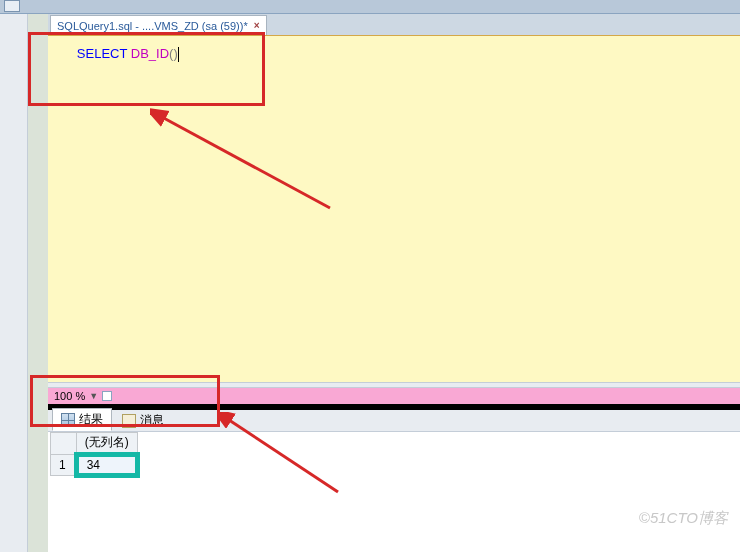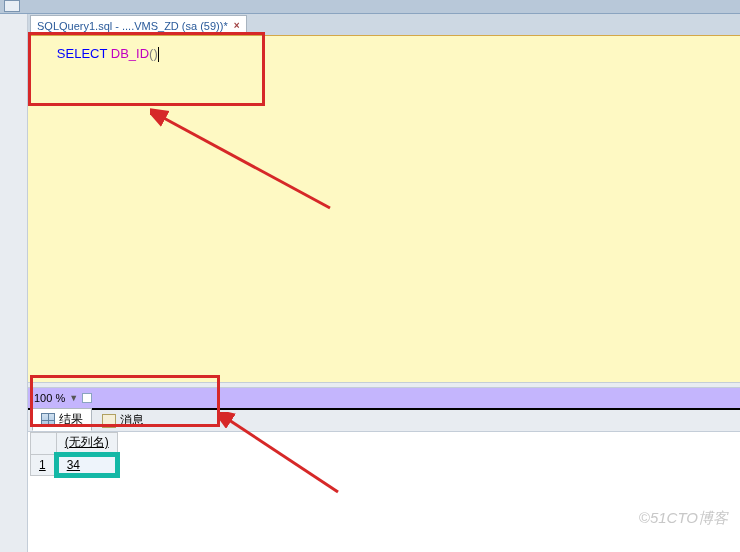--- a/index.html
+++ b/index.html
@@ -5,52 +5,52 @@
     * { margin: 0; padding: 0; box-sizing: border-box; font-family: "Microsoft YaHei", Tahoma, sans-serif; }
     body { width: 740px; height: 552px; background: #fff; position: relative; overflow: hidden; }
 
     .topbar { height: 14px; background: #b8c8d9; border-bottom: 1px solid #8aa4c0; display: flex; }
     .topbar span { width: 16px; height: 12px; margin-left: 4px; border: 1px solid #7a94b0; background: #e8eef5; font-size: 8px; text-align: center; line-height: 10px; color: #5a6f85; }
 
     .main-wrap { display: flex; height: 538px; background: #dbe3d8; }
 
     .left-rail { width: 28px; background: #e8ecf1; border-right: 1px solid #c4cdd8; }
 
-    .work-area { flex: 1; display: flex; flex-direction: column; }
+    .work-area { flex: 1; display: flex; flex-direction: column; padding-left: 20px; }
 
     .tabstrip { height: 22px; background: #cdd8e3; border-bottom: 1px solid #d4a848; display: flex; align-items: end; padding-left: 2px; }
     .tab { height: 20px; background: #fff; border: 1px solid #a8b4c0; border-bottom: none; padding: 0 6px; font-size: 11px; color: #2a5a9a; line-height: 20px; display: flex; align-items: center; gap: 6px; }
     .tab-close { color: #a04040; font-size: 10px; font-weight: bold; cursor: pointer; }
 
     .editor { flex: 1; background: #fef9c3; padding: 10px 8px 8px 18px; font-family: Consolas, monospace; font-size: 13px; position: relative; }
     .code-line { white-space: pre; }
     .kw-select { color: #0000ff; }
     .kw-func { color: #c000c0; }
     .kw-paren { color: #808080; }
     .cursor { display: inline-block; width: 1px; height: 15px; background: #000; vertical-align: middle; }
 
     .code-highlight { position: absolute; left: 28px; top: 32px; width: 237px; height: 74px; border: 3px solid #d62828; pointer-events: none; }
 
     .splitter { height: 6px; background: #e8ecf1; border-top: 1px solid #c4cdd8; border-bottom: 1px solid #c4cdd8; }
 
-    .status-row { height: 22px; background: #c4b5fd; display: flex; align-items: center; padding: 0 6px; font-size: 11px; border-bottom: 2px solid #000000; }
+    .status-row { height: 22px; background: #f9a8d4; display: flex; align-items: center; padding: 0 6px; font-size: 11px; border-bottom: 6px solid #000000; }
     .zoom-dd { margin-left: 4px; font-size: 9px; color: #555; }
     .mini-icon { width: 10px; height: 10px; border: 1px solid #8aa4c0; margin-left: 4px; background: #fff; }
 
     .result-tabs { height: 22px; background: #e8ecf1; display: flex; align-items: flex-end; padding-left: 4px; gap: 2px; font-size: 12px; border-bottom: 1px solid #c4cdd8; }
     .rtab { display: flex; align-items: center; gap: 4px; padding: 2px 8px; cursor: pointer; }
     .rtab.active { background: #fff; border: 1px solid #b0b8c0; border-bottom: 1px solid #fff; }
     .grid-icon { width: 14px; height: 14px; border: 1px solid #6080a0; background: linear-gradient(#cfe0f0, #a8c4e0); position: relative; }
     .grid-icon::before { content: ""; position: absolute; left: 6px; top: 0; width: 1px; height: 100%; background: #6080a0; }
     .grid-icon::after { content: ""; position: absolute; top: 6px; left: 0; height: 1px; width: 100%; background: #6080a0; }
     .msg-icon { width: 14px; height: 14px; border: 1px solid #b0a060; background: #f5efd8; }
 
     .grid-area { flex: 0 0 120px; background: #fff; padding-left: 2px; position: relative; }
     .grid { border-collapse: collapse; font-size: 12px; }
-    .grid th, .grid td { border: 1px solid #c4c8cc; padding: 1px 8px; text-align: left; height: 18px; text-decoration: underline; }
+    .grid th, .grid td { border: 1px solid #c4c8cc; padding: 1px 8px; text-align: left; height: 18px; }
     .grid th { background: #eef2f6; font-weight: normal; }
     .grid .rowhead { background: #eef2f6; text-align: center; width: 22px; }
     .grid .cell-sel { border: 5px solid #14b8a6; background: #eef4fb; }
 
     .result-highlight { position: absolute; left: 30px; top: 375px; width: 190px; height: 52px; border: 3px solid #d62828; pointer-events: none; }
 
     .arrow { position: absolute; pointer-events: none; }
 
     .watermark { position: absolute; right: 12px; bottom: 24px; font-size: 15px; color: #c8c8c8; font-style: italic; }
   </style>

